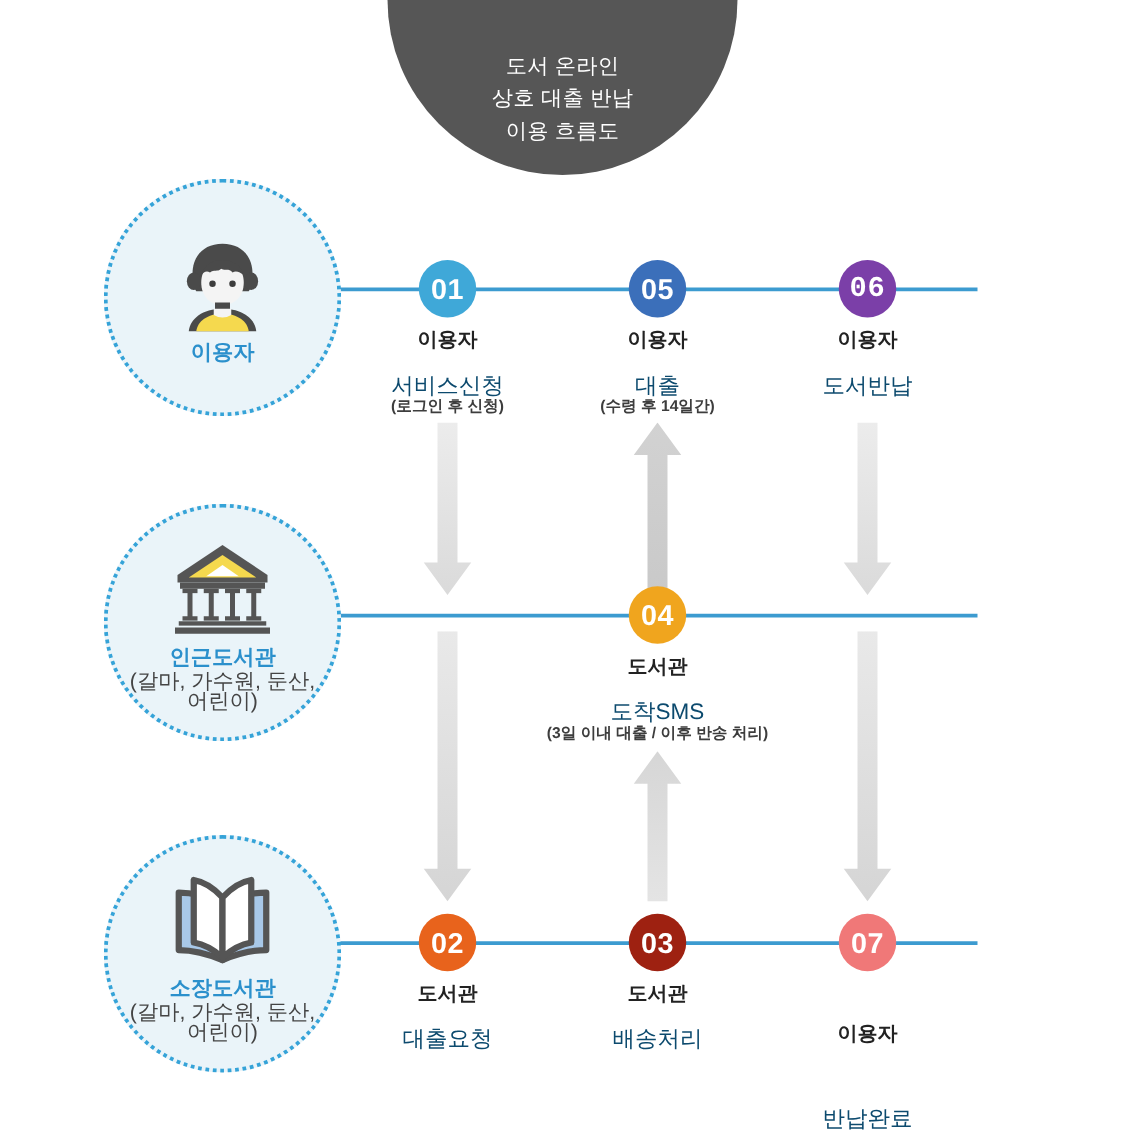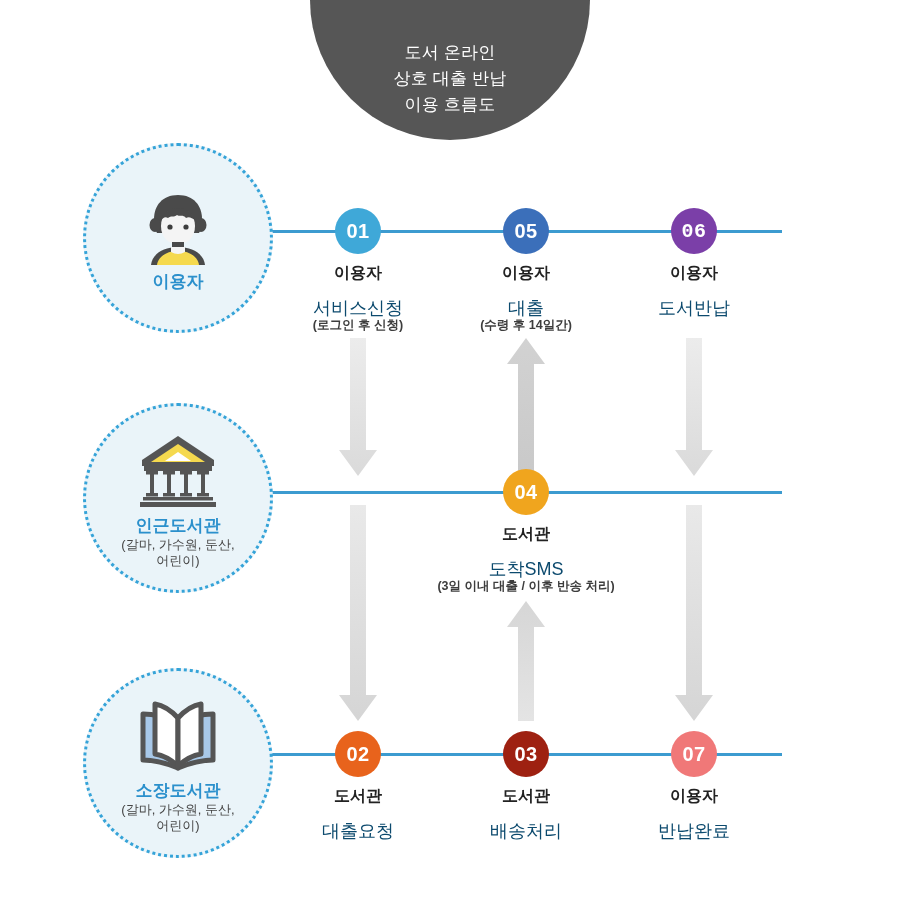--- a/index.html
+++ b/index.html
@@ -64,21 +64,21 @@
   }
   .lane-title {
     color: #2b90cc;
     font-size: 17px;
     font-weight: 700;
     line-height: 20px;
     text-align: center;
   }
   .lane-sub {
     color: #444444;
-    font-size: 13px;
+    font-size: 17px;
     line-height: 16px;
     text-align: center;
     margin-top: 1px;
   }
 
   #lane-user     { left: 83px;  top: 143px; }
   #lane-near     { left: 83px;  top: 403px; }
   #lane-holding  { left: 83px;  top: 668px; }
 
   
@@ -100,21 +100,21 @@
     flex-direction: column;
     align-items: center;
     width: 200px;
     margin-left: -100px;
   }
   .step-badge {
     width: 46px;
     height: 46px;
     border-radius: 50%;
     color: #ffffff;
-    font-size: 20px;
+    font-size: 23px;
     font-weight: 700;
     display: flex;
     align-items: center;
     justify-content: center;
     letter-spacing: 0.5px;
   }
   .step-title {
     font-size: 16px;
     font-weight: 700;
     color: #222222;
@@ -337,19 +337,19 @@
     <div class="step-title">도서관</div>
     <div class="step-desc">대출요청</div>
   </div>
 
   <div class="step" style="left:526px; top:731px;align-items:center;">
     <div class="step-badge" style="background:#9e2111;">03</div>
     <div class="step-title">도서관</div>
     <div class="step-desc">배송처리</div>
   </div>
 
-  <div class="step" style="left:694px; top:731px;">
+  <div class="step" style="left:694px; top:731px;gap:32px;">
     <div class="step-badge" style="background:#f07878;">07</div>
     <div class="step-title">이용자</div>
     <div class="step-desc">반납완료</div>
   </div>
 
 </div>
 
 </body></html>

